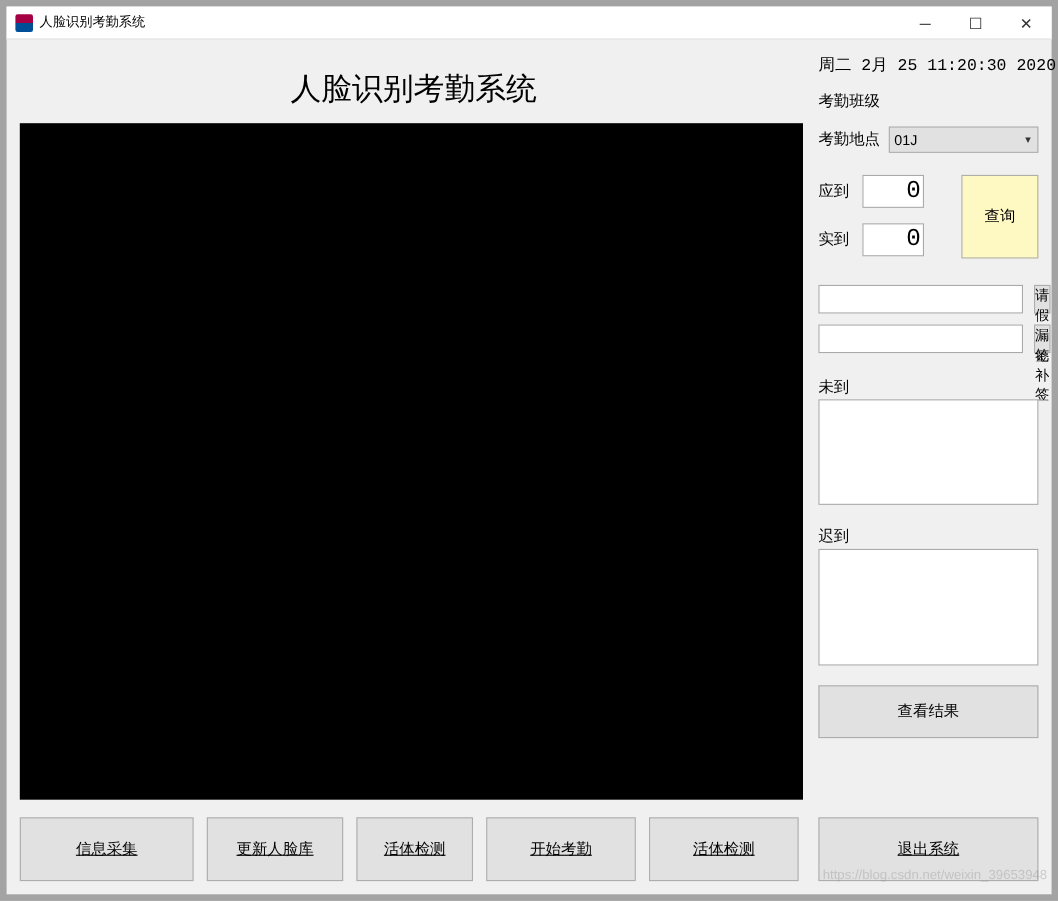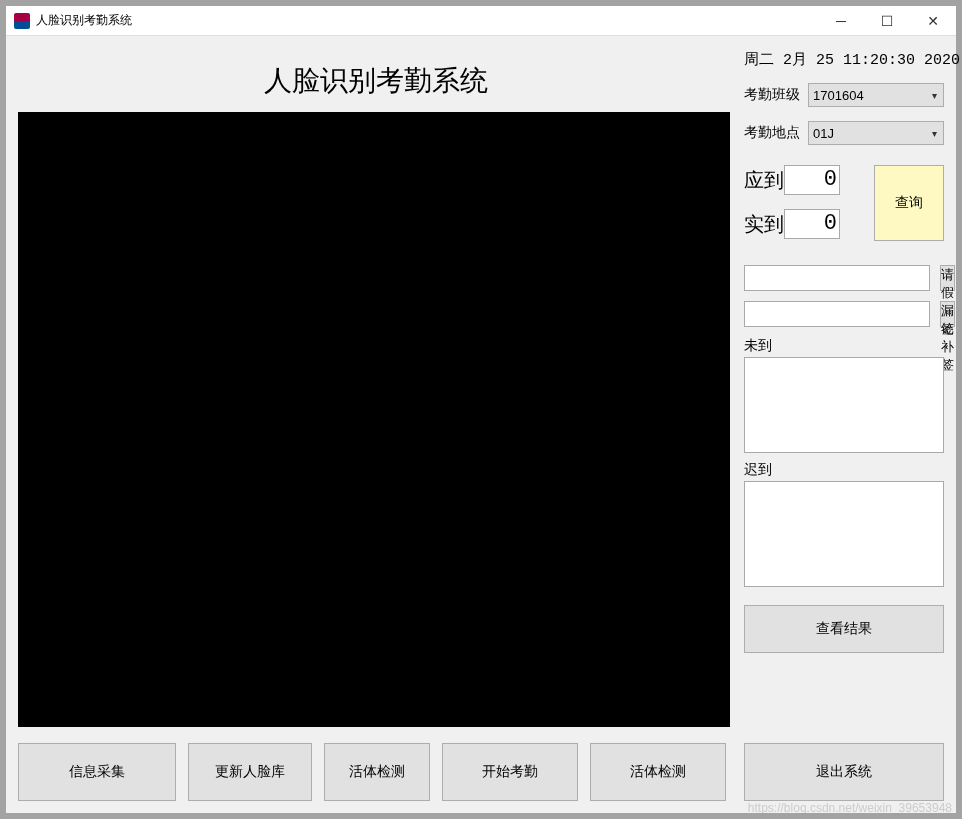--- a/index.html
+++ b/index.html
@@ -129,21 +129,21 @@
     }
     .counts-left {
       flex: 1;
     }
     .count-row {
       display: flex;
       align-items: center;
       margin-bottom: 14px;
     }
     .count-label {
-      font-size: 20px;
+      font-size: 14px;
       width: 40px;
     }
     .lcd {
       width: 56px;
       height: 30px;
       background: #fff;
       border: 1px solid #aaa;
       font-family: "Courier New", monospace;
       font-size: 22px;
       text-align: right;
@@ -176,21 +176,21 @@
       width: 84px;
       height: 26px;
       margin-left: 10px;
       background: #e1e1e1;
       border: 1px solid #adadad;
       font-size: 13px;
       cursor: pointer;
     }
     .list-label {
       font-size: 14px;
-      margin-top: 0;
+      margin-top: 12px;
       margin-bottom: 2px;
     }
     .list-box {
       width: 100%;
       height: 96px;
       background: #fff;
       border: 1px solid #aaa;
       margin-bottom: 8px;
     }
     .list-box.late {
@@ -213,31 +213,32 @@
     }
     .bottom-btn {
       height: 58px;
       background: #e1e1e1;
       border: 1px solid #adadad;
       font-size: 14px;
       cursor: pointer;
       display: flex;
       align-items: center;
       justify-content: center;
+      text-decoration: underline;
     }
     .btn-w1 { width: 158px; }
     .btn-w2 { width: 124px; }
     .btn-w3 { width: 106px; }
     .btn-w4 { width: 136px; }
     .btn-w5 { width: 136px; }
     .btn-w6 { width: 200px; margin-left: auto; }
     .watermark {
       position: absolute;
       right: 10px;
-      bottom: 4px;
+      bottom: 17px;
       font-size: 12px;
       color: rgba(150,150,150,0.4);
       pointer-events: none;
     }
   </style>
 </head>
 <body>
 
 <div class="window">
   <div class="titlebar">
@@ -256,23 +257,20 @@
       <div class="main-col">
         <div class="main-title">人脸识别考勤系统</div>
         <div class="camera-view"></div>
       </div>
 
       <div class="side-col">
         <div class="datetime">周二 2月 25 11:20:30 2020</div>
 
         <div class="form-row">
           <div class="form-label">考勤班级</div>
-          <div class="combo">
-            <span>1701604</span>
-          </div>
         </div>
 
         <div class="form-row">
           <div class="form-label">考勤地点</div>
           <div class="combo">
             <span>01J</span>
           </div>
         </div>
 
         <div class="counts-block">

